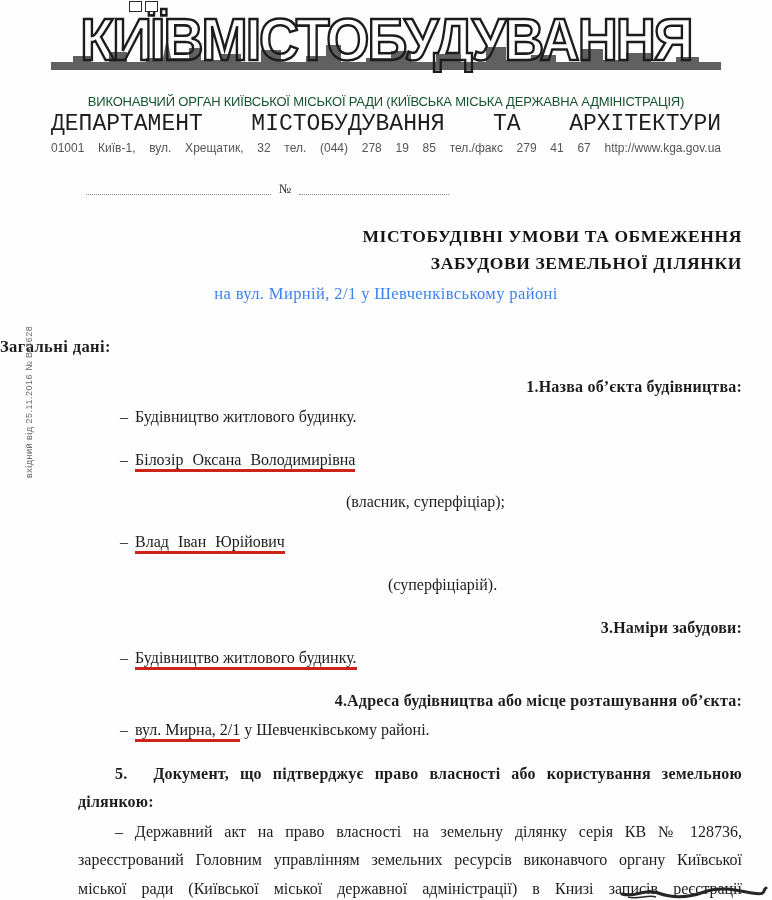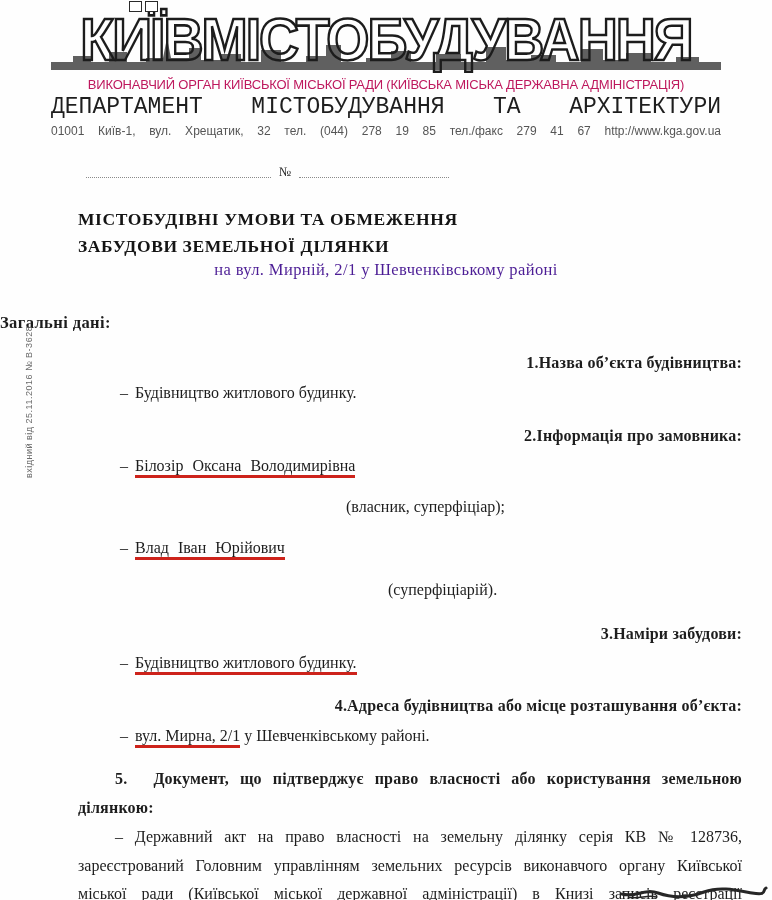--- a/index.html
+++ b/index.html
@@ -34,24 +34,24 @@
     color:rgba(255,255,255,0);
     -webkit-text-stroke:2.4px #1c1c1c;
     transform:scale(.99,1.06);
   }
   @supports not (-webkit-text-stroke:1px #000){
     .logo-text{color:#1c1c1c;}
   }
   .scan-squares{position:absolute;top:-7px;left:78px;display:flex;gap:3px;}
   .scan-squares i{display:block;width:11px;height:9px;border:1.5px solid #2a2a2a;background:#fff;}
   .org-line{
-    margin-top:5px;
+    margin-top:22px;
     font-family:"Liberation Sans","DejaVu Sans",sans-serif;
     font-size:13px;letter-spacing:-.2px;
-    text-align:center;white-space:nowrap;color:#be185d;
+    text-align:center;white-space:nowrap;color:#14532d;
   }
   .dept-line{
     margin-top:2px;
     font-family:Liberation Mono, monospace;
     font-size:23px;color:#1e1e1e;
     text-align:justify;text-align-last:justify;
   }
   .addr-line{
     margin-top:4px;
     font-family:"Liberation Sans","DejaVu Sans",sans-serif;
@@ -66,26 +66,26 @@
     font-size:13px;color:#2a2a2a;
   }
   .blank{border-bottom:1.5px dotted #8a8a8a;height:13px;}
   .blank-left{width:185px;}
   .blank-right{width:150px;}
   .no-sign{font-family:"Liberation Serif",serif;font-size:13px;line-height:1;}
 
   
   .doc-title{
     margin:28px 30px 0 78px;
-    text-align:left;font-weight:700;font-size:17.5px;
+    text-align:right;font-weight:700;font-size:17.5px;
     letter-spacing:.6px;line-height:1.55;color:#141414;
   }
   .doc-subtitle{
-    text-align:center;
-    font-size:16.5px;letter-spacing:.4px;color:#4c1d95;
+    margin-top:7px;text-align:center;
+    font-size:16.5px;letter-spacing:.4px;color:#3b82f6;
   }
   .section-title{
     margin-top:33px;text-align:left;
     font-weight:700;font-size:16.5px;letter-spacing:.4px;
   }
   .content{margin:16px 30px 0 78px;font-size:16px;line-height:1.78;}
   .item{margin-top:15px;}
   .item-head{font-weight:700;letter-spacing:.2px;text-align:right;}
   .item-head .num{display:inline-block;width:40px;padding-left:17px;box-sizing:content-box;}
   .line{margin-left:42px;margin-top:1px;}
@@ -147,23 +147,20 @@
     <div class="item">
       <div class="item-head">
         <span class="num">1.</span><span>Назва об’єкта будівництва:</span>
       </div>
       <div class="line">
         <span class="dash">–</span><span>Будівництво житлового будинку.</span>
       </div>
     </div>
 
     <div class="item">
-      <div class="item-head">
-        <span class="num">2.</span><span>Інформація про замовника:</span>
-      </div>
       <div class="line">
         <span class="dash">–</span><span class="u-red wide">Білозір Оксана Володимирівна</span>
       </div>
       <div class="role role1">(власник, суперфіціар);</div>
       <div class="line name-line">
         <span class="dash">–</span><span class="u-red wide">Влад Іван Юрійович</span>
       </div>
       <div class="role role2">(суперфіціарій).</div>
     </div>
 

